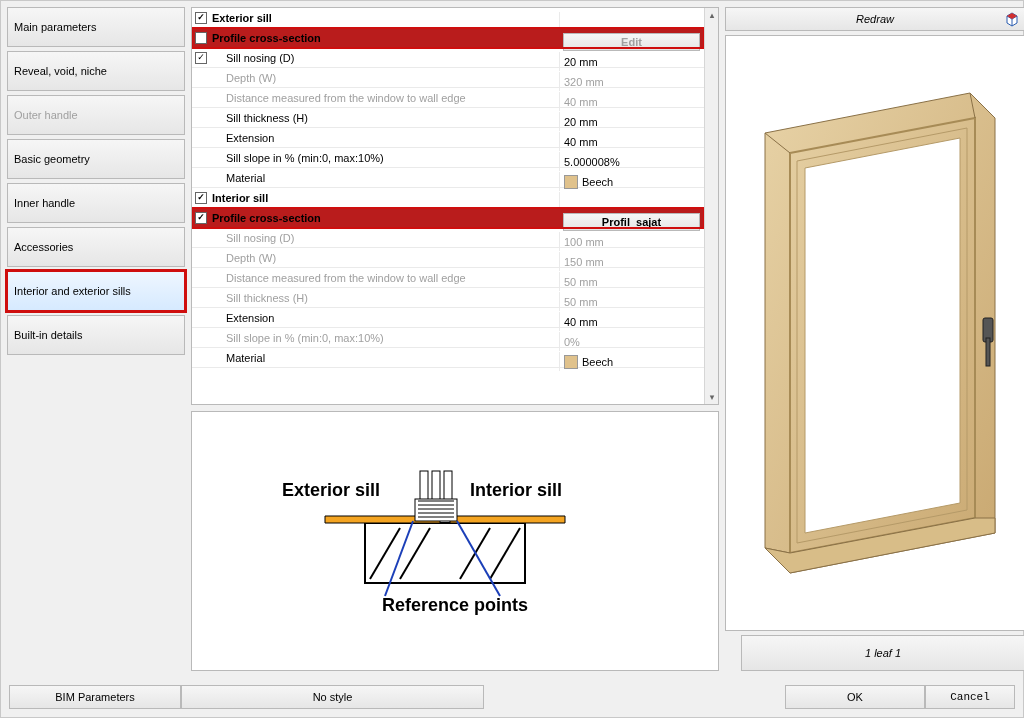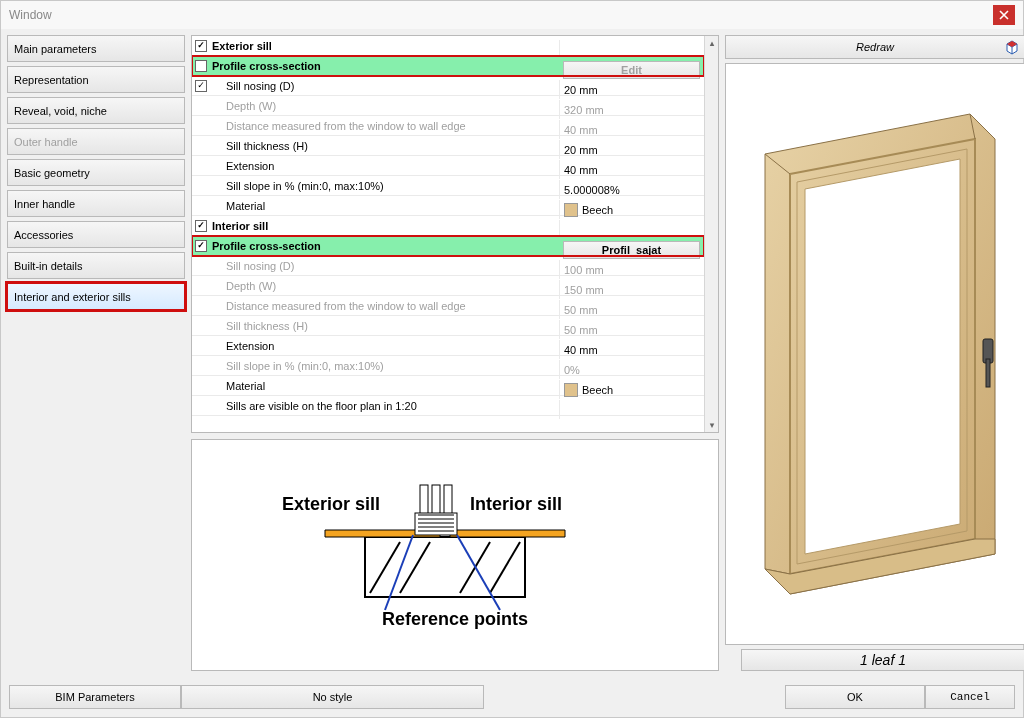--- a/index.html
+++ b/index.html
@@ -8,110 +8,99 @@
   .window { width: 1024px; height: 718px; background: #f0f0f0; border: 1px solid #c8c8c8; display: flex; flex-direction: column; }
   
   .titlebar { height: 28px; display: flex; align-items: center; padding: 0 8px; background: #f8f8f8; }
   .titlebar-title { flex: 1; color: #888; font-size: 12px; }
   .close-btn { width: 22px; height: 20px; background: #c9302c; color: #fff; display: flex; align-items: center; justify-content: center; font-size: 14px; cursor: pointer; }
   
   .content { flex: 1; display: grid; grid-template-columns: 178px 528px 300px; gap: 6px; padding: 6px; min-height: 0; }
   
   
   .sidebar { display: flex; flex-direction: column; gap: 4px; }
-  .nav-btn { height: 27px; background: linear-gradient(#f6f6f6,#e6e6e6); border: 1px solid #b9b9b9; text-align: left; padding: 0 6px; font-size: 11px; cursor: pointer; display: flex; align-items: center; white-space: nowrap; overflow: hidden; }
+  .nav-btn { height: 40px; background: linear-gradient(#f6f6f6,#e6e6e6); border: 1px solid #b9b9b9; text-align: left; padding: 0 6px; font-size: 11px; cursor: pointer; display: flex; align-items: center; white-space: nowrap; overflow: hidden; }
   .nav-btn.disabled { color: #a0a0a0; }
   .nav-btn.selected { background: linear-gradient(#eef6ff,#d6eaff); border: 1px solid #7fb3e4; outline: 3px solid #cf0e0e; outline-offset: -1px; font-weight: 400; }
   
   
   .center { display: flex; flex-direction: column; gap: 6px; min-height: 0; }
   .prop-grid-wrap { flex: 0 0 398px; border: 1px solid #b9b9b9; background: #fff; position: relative; overflow: hidden; }
   .prop-grid { position: absolute; inset: 0 14px 0 0; overflow-y: auto; }
   .scrollbar { position: absolute; top: 0; right: 0; bottom: 0; width: 14px; background: #f0f0f0; border-left: 1px solid #d6d6d6; }
   .scroll-arrow { position: absolute; left: 0; width: 14px; height: 14px; display:flex; align-items:center; justify-content:center; color:#666; font-size:9px; }
   .scroll-arrow.up { top: 0; }
   .scroll-arrow.down { bottom: 0; }
   
   .row { display: flex; height: 20px; border-bottom: 1px solid #eaeaea; align-items: center; font-size: 11px; }
   .row .check { width: 18px; display:flex; align-items:center; justify-content:center; }
   .row .label { flex: 1; padding-left: 2px; }
   .row .val { width: 145px; border-left: 1px solid #eaeaea; padding: 0 4px; height: 100%; display:flex; align-items:center; gap:4px;margin-top:8px; }
   .row.bold { font-weight: bold; }
   .row.dim .label, .row.dim .val { color: #a0a0a0; }
   .row.indent .label { padding-left: 16px; }
-  .row.highlight { outline: 2px solid #cf0e0e; outline-offset: -1px; background:#86efac; z-index:2; position:relative; }
+  .row.highlight { outline: 2px solid #cf0e0e; outline-offset: -1px; background:#b91c1c; z-index:2; position:relative; }
   .row.highlight .val { border-left: none; }
   .small-btn { flex:1; height: 18px; background: linear-gradient(#f6f6f6,#e6e6e6); border:1px solid #b9b9b9; font-size:11px; display:flex; align-items:center; justify-content:center; cursor:pointer; }
   .small-btn.dim { color:#a0a0a0; }
   .swatch { width:14px; height:14px; background:#e0c28c; border:1px solid #999; }
   
   .checkbox { width:12px; height:12px; border:1px solid #666; background:#fff; display:flex; align-items:center; justify-content:center; font-size:9px; line-height:1; }
   
   .diagram { flex: 1; border:1px solid #b9b9b9; background:#fff; display:flex; align-items:center; justify-content:center; position:relative; overflow:hidden; }
   
   
   .right { display:flex; flex-direction:column; gap:4px;font-style:italic; }
   .redraw-btn { height:24px; background: linear-gradient(#f6f6f6,#e6e6e6); border:1px solid #b9b9b9; font-size:11px; cursor:pointer; display:flex; align-items:center; justify-content:center; position:relative; }
   .cube-icon { position:absolute; right:4px; width:16px; height:16px; }
   .preview { flex:1; border:1px solid #b9b9b9; background:#fff; display:flex; align-items:center; justify-content:center; }
-  .caption { height:22px; border:1px solid #b9b9b9; background:linear-gradient(#f6f6f6,#e6e6e6); display:flex; align-items:center; justify-content:center; font-size:14px;margin-left:16px; }
+  .caption { height:36px; border:1px solid #b9b9b9; background:linear-gradient(#f6f6f6,#e6e6e6); display:flex; align-items:center; justify-content:center; font-size:11px;margin-left:16px; }
   
   
   .footer { height: 40px; display:flex; align-items:center; gap: 0; padding: 4px 8px; }
   .footer-btn { height: 24px; background: linear-gradient(#f6f6f6,#e6e6e6); border:1px solid #b9b9b9; font-size:11px; cursor:pointer; display:flex; align-items:center; justify-content:center; }
   .footer .bim { width: 172px; }
   .footer .nostyle { flex: 1; max-width: 370px; }
   .footer .spacer { flex: 1; }
   .footer .ok { width: 140px; }
   .footer .cancel { width: 90px; font-family: Liberation Mono, monospace; }
   
 </style>
 </head>
 <body>
 
 <div class="window">
 
-  <div class="titlebar">
-    <div class="titlebar-title">Window</div>
-    <div class="close-btn">
-      <svg width="10" height="10" viewBox="0 0 10 10">
-          <path d="M1 1 L9 9 M9 1 L1 9" stroke="#fff" stroke-width="1.6"></path>
-        </svg>
-    </div>
-  </div>
 
   <div class="content">
 
     <div class="sidebar">
       <div class="nav-btn">
           <span>Main parameters</span>
-        </div>
-      <div class="nav-btn">
-          <span>Representation</span>
         </div>
       <div class="nav-btn">
           <span>Reveal, void, niche</span>
         </div>
       <div class="nav-btn disabled">
           <span>Outer handle</span>
         </div>
       <div class="nav-btn">
           <span>Basic geometry</span>
         </div>
       <div class="nav-btn">
           <span>Inner handle</span>
         </div>
       <div class="nav-btn">
           <span>Accessories</span>
         </div>
-      <div class="nav-btn">
-          <span>Built-in details</span>
-        </div>
       <div class="nav-btn selected">
           <span>Interior and exterior sills</span>
+        </div>
+      <div class="nav-btn">
+          <span>Built-in details</span>
         </div>
     </div>
 
     <div class="center">
       <div class="prop-grid-wrap">
         <div class="prop-grid">
 
           <div class="row bold">
             <div class="check">
                 <div class="checkbox">✓</div>
@@ -233,25 +222,20 @@
 
           <div class="row indent">
             <div class="check"></div>
             <div class="label">Material</div>
             <div class="val">
                 <div class="swatch"></div>
                 <span>Beech</span>
               </div>
           </div>
 
-          <div class="row indent">
-            <div class="check"></div>
-            <div class="label">Sills are visible on the floor plan in 1:20</div>
-            <div class="val"></div>
-          </div>
 
         </div>
         <div class="scrollbar">
           <div class="scroll-arrow up">▴</div>
           <div class="scroll-arrow down">▾</div>
         </div>
       </div>
 
       <div class="diagram">
         <svg width="380" height="160" viewBox="0 0 380 160">

